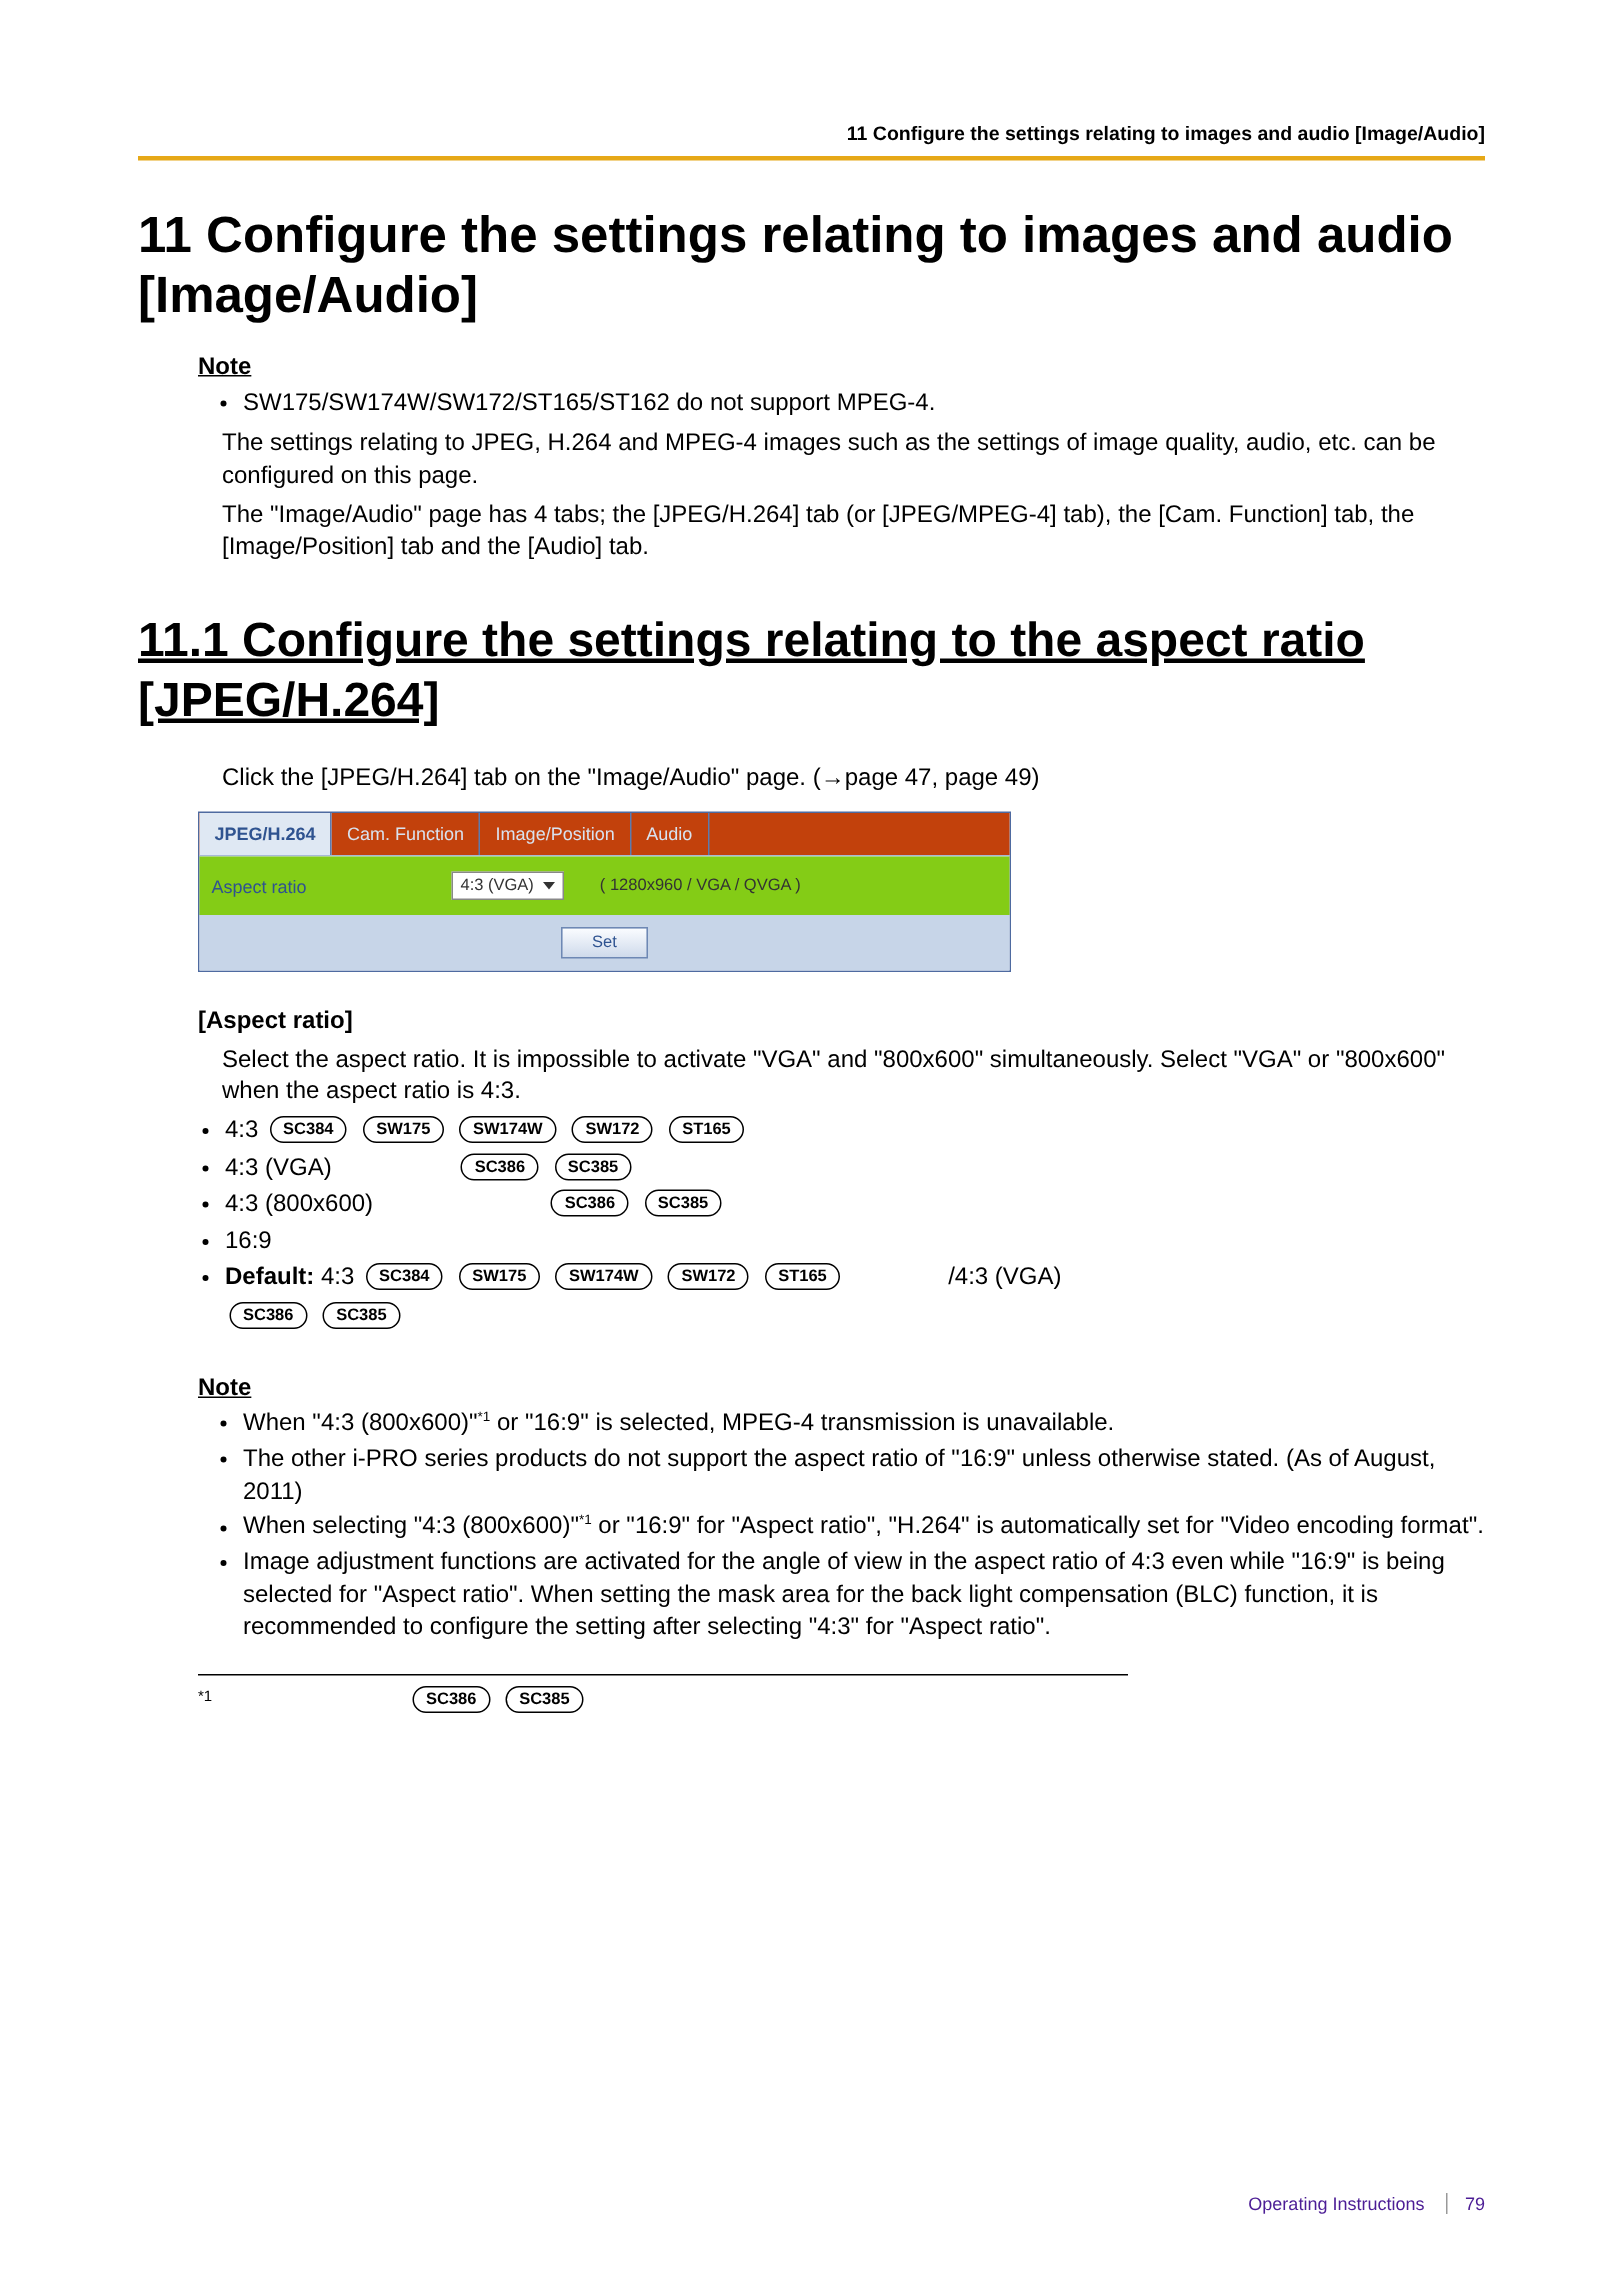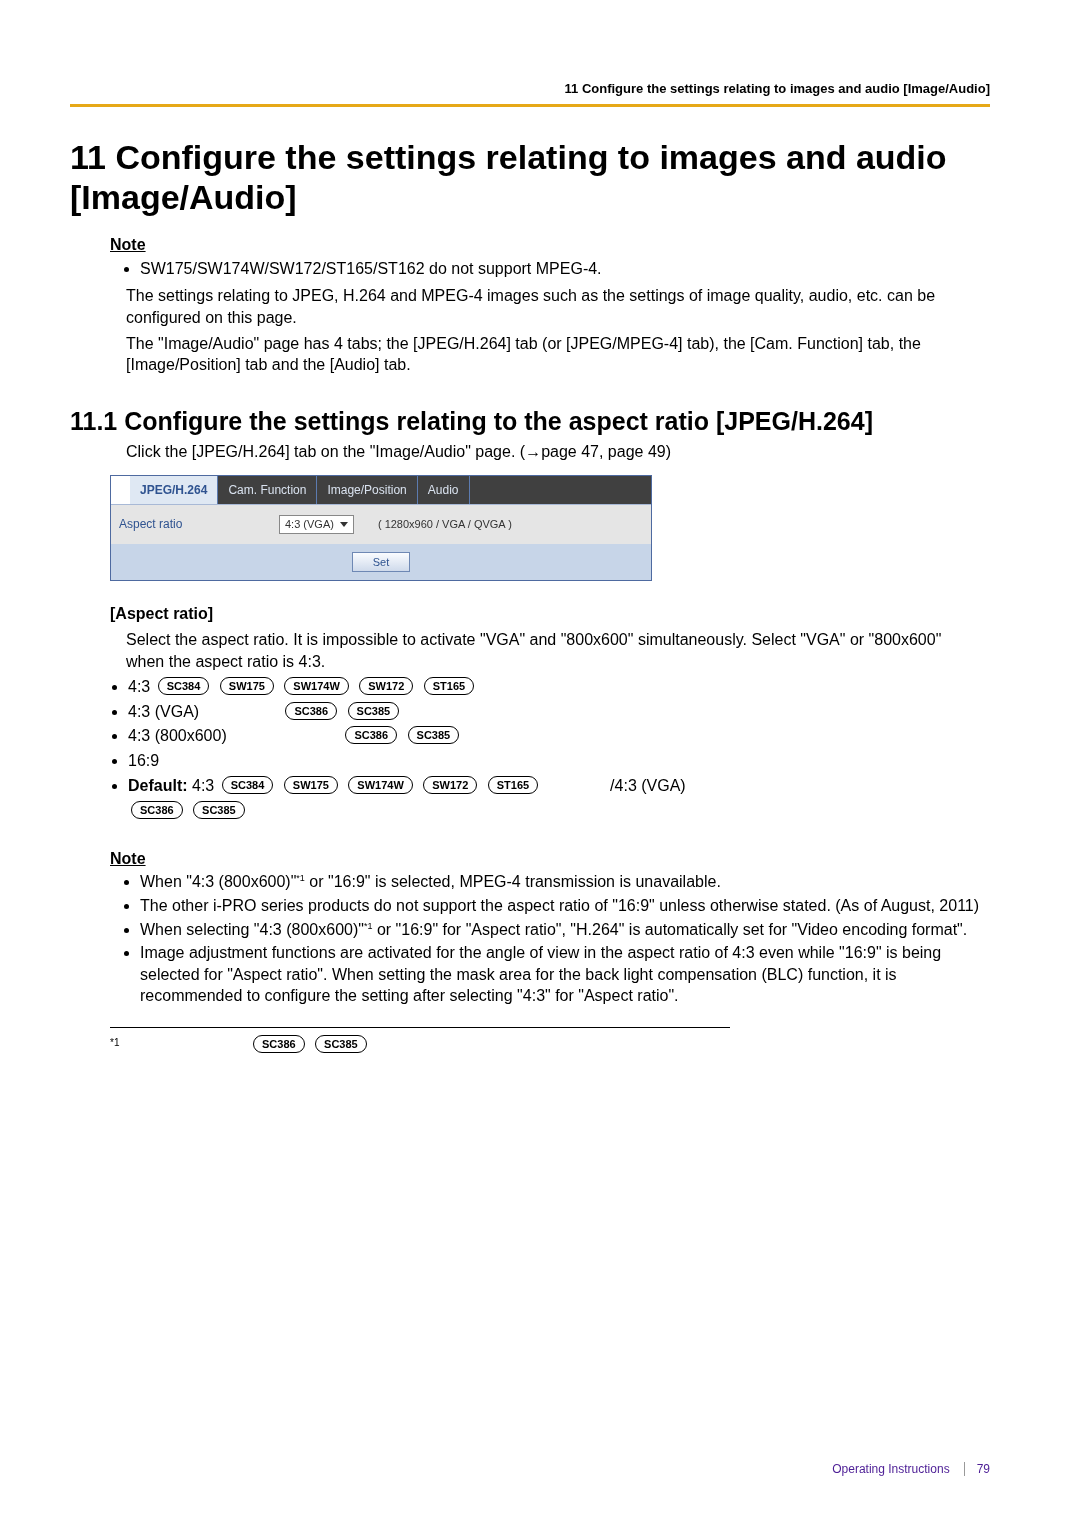--- a/index.html
+++ b/index.html
@@ -8,42 +8,43 @@
     background: #fff;
     font-family: Arial, Helvetica, sans-serif;
     color: #000;
     font-size: 16px;
     line-height: 1.35;
   }
   .page {
     width: 1080px;
     min-height: 1527px;
     box-sizing: border-box;
-    padding: 80px 90px 60px 70px;
+    padding: 80px 90px 60px 92px;
     position: relative;
   }
   .running-header {
     font-size: 13px;
     font-weight: bold;
     text-align: right;
     padding-bottom: 6px;
     border-bottom: 3px solid #e6a817;
     margin-bottom: 30px;
   }
   h1.chapter {
     font-size: 34px;
     font-weight: bold;
     margin: 0 0 16px 0;
     line-height: 1.2;
   }
   h2.section {
-    font-size: 25px;
-    font-weight: bold;
-    margin: 30px 0 4px 0;
+    font-size: 32px;
+    font-weight: bold;
+    margin: 30px 0 22px 0;
     line-height: 1.25;
+    text-decoration: underline;
   }
   .body-indent {
     margin-left: 40px;
   }
   .note-label {
     font-weight: bold;
     text-decoration: underline;
     margin: 6px 0 2px 0;
   }
   ul.note-list { margin: 2px 0 6px 30px; padding: 0; }
@@ -53,42 +54,41 @@
 
   
   .ui-shot {
     width: 540px;
     border: 1px solid #4e6aa0;
     margin: 12px 0 20px 0;
     font-size: 12px;
   }
   .ui-tabs {
     display: flex;
-    background: #404040;
+    background: #c2410c;
     color: #d9e2ef;
-    margin-left: 19px;
   }
   .ui-tabs .tab {
     padding: 6px 10px;
     border-right: 1px solid #5c7bb0;
     position: relative;
   }
   .ui-tabs .tab.active {
     background: #dfe8f3;
     color: #2f5390;
     font-weight: bold;
   }
   .ui-sep {
     height: 1px;
     background: #a8b9d6;
   }
   .ui-row {
     display: flex;
     align-items: center;
-    background: #e5e5e5;
+    background: #84cc16;
     padding: 10px 8px;
   }
   .ui-label {
     width: 160px;
     color: #2f5390;
   }
   .ui-select {
     display: inline-flex;
     align-items: center;
     border: 1px solid #888;

